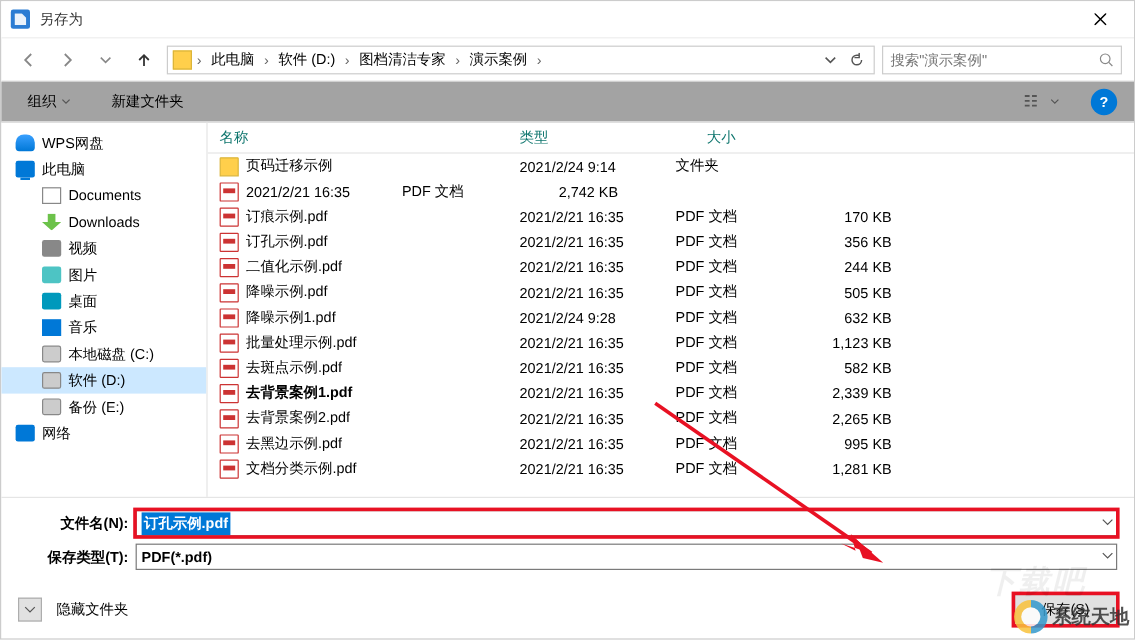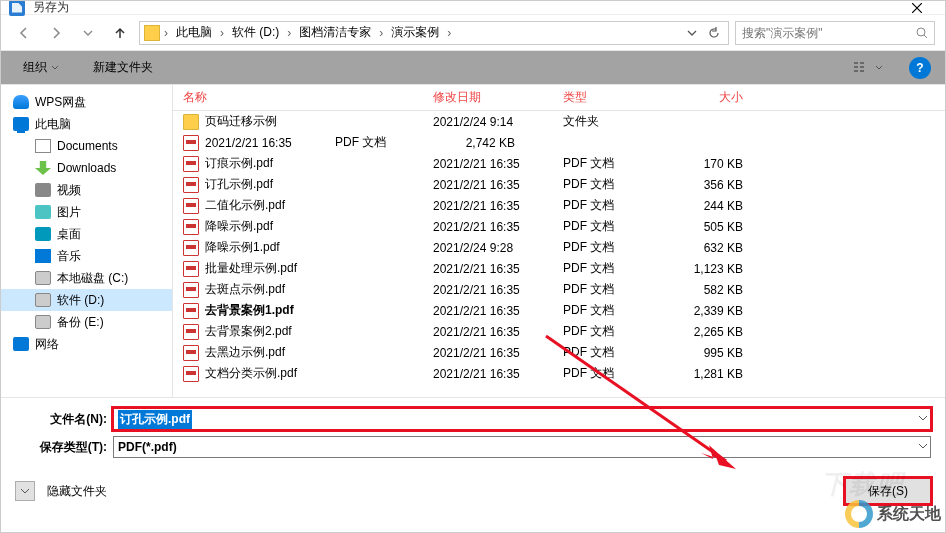--- a/index.html
+++ b/index.html
@@ -1,17 +1,17 @@
 <!DOCTYPE html>
 <html><head>
 <meta charset="utf-8">
 <style>
 * { margin: 0; padding: 0; box-sizing: border-box; font-family: "Microsoft YaHei", "Segoe UI", sans-serif; font-size: 12px; }
 body { background: #fff; width: 946px; height: 533px; overflow: hidden; position: relative; border: 1px solid #ccc; }
-.titlebar { height: 14px; display: flex; align-items: center; padding: 0 8px; background: #fff; border-bottom: 1px solid #eee; }
+.titlebar { height: 31px; display: flex; align-items: center; padding: 0 8px; background: #fff; border-bottom: 1px solid #eee; }
 .app-icon { width: 16px; height: 16px; background: #2b7cd3; border-radius: 2px; margin-right: 8px; position: relative; }
 .app-icon::after { content: ""; position: absolute; inset: 3px; background: #fff; clip-path: polygon(0 0, 60% 0, 100% 40%, 100% 100%, 0 100%); opacity: .9; }
 .title-text { flex: 1; color: #333; }
 .close-btn { width: 40px; height: 30px; display: flex; align-items: center; justify-content: center; cursor: pointer; }
 
 .navbar { height: 36px; display: flex; align-items: center; padding: 0 10px; gap: 6px; border-bottom: 1px solid #e5e5e5; }
 .nav-arrow { width: 26px; height: 26px; display: flex; align-items: center; justify-content: center; color: #888; border-radius: 3px; }
 .nav-arrow.active { color: #333; }
 .addr-bar { flex: 1; height: 24px; border: 1px solid #ccc; display: flex; align-items: center; padding: 0 4px; gap: 2px; background: #fff; }
 .addr-icon { width: 16px; height: 16px; background: #ffcf4b; border: 1px solid #dbb53a; }
@@ -40,21 +40,21 @@
 .ic-doc { background: #fff; border: 1px solid #888; }
 .ic-down { background: #6cc24a; clip-path: polygon(30% 0, 70% 0, 70% 50%, 100% 50%, 50% 100%, 0 50%, 30% 50%); }
 .ic-vid { background: #888; border-radius: 2px; position: relative; }
 .ic-pic { background: #4dc4c4; border-radius: 2px; }
 .ic-music { background: #0078d7; }
 .ic-desk { background: #0099bc; border-radius: 2px; }
 .ic-drive { background: #ccc; border: 1px solid #888; border-radius: 2px; }
 .ic-net { background: #0078d7; border-radius: 2px; }
 
 .filelist { flex: 1; overflow: hidden; position: relative; }
-.list-header { display: flex; height: 26px; align-items: center; border-bottom: 1px solid #e5e5e5; color: #ef4444; padding-left: 10px; }
+.list-header { display: flex; height: 26px; align-items: center; border-bottom: 1px solid #e5e5e5; color: #0f766e; padding-left: 10px; }
 .col-name { width: 250px; }
 .col-date { width: 130px; }
 .col-type { width: 100px; }
 .col-size { width: 100px; text-align: right; padding-right: 20px; }
 .list-body { overflow-y: auto; height: 286px; }
 .file-row { display: flex; height: 21px; align-items: center; padding-left: 10px; cursor: pointer; }
 .file-icon { width: 16px; height: 16px; margin-right: 6px; flex-shrink: 0; }
 .fi-folder { background: #ffcf4b; border: 1px solid #dbb53a; border-radius: 1px 1px 0 0; }
 .fi-pdf { background: #fff; border: 1px solid #c33; border-radius: 1px; position: relative; }
 .fi-pdf::after { content:""; position:absolute; top:4px; left:2px; right:2px; height:4px; background:#c33; }
@@ -220,21 +220,20 @@
         </div>
         <div class="tree-row">
           <div class="tree-icon ic-net"></div>
           <span>网络</span>
         </div>
       </div>
   </div>
   <div class="filelist">
     <div class="list-header">
       <div class="col-name">名称</div>
-      <div class="col-date">修改日期</div>
       <div class="col-type">类型</div>
       <div class="col-size">大小</div>
     </div>
     <div class="list-body" id="list-body">
         <div class="file-row">
           <div class="file-icon fi-folder"></div>
           <div class="col-name" style="width: 228px; font-family: Liberation Serif, serif;">页码迁移示例</div>
           <div class="col-date">2021/2/24 9:14</div>
           <div class="col-type">文件夹</div>
           <div class="col-size"></div>

